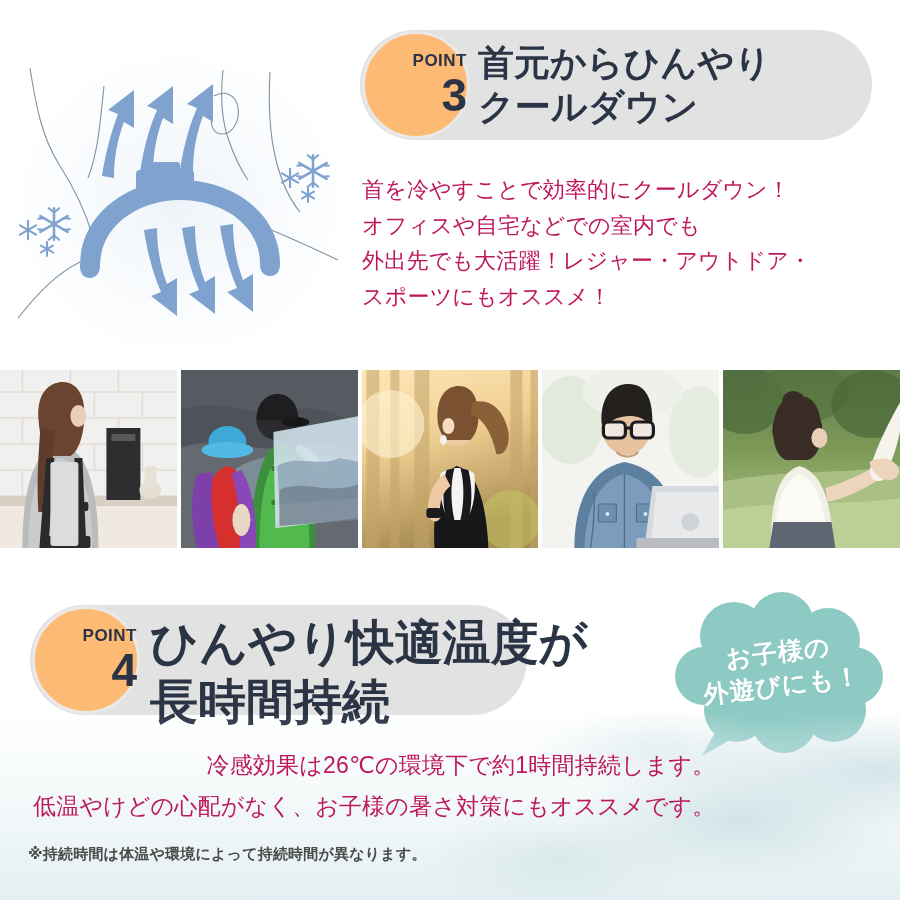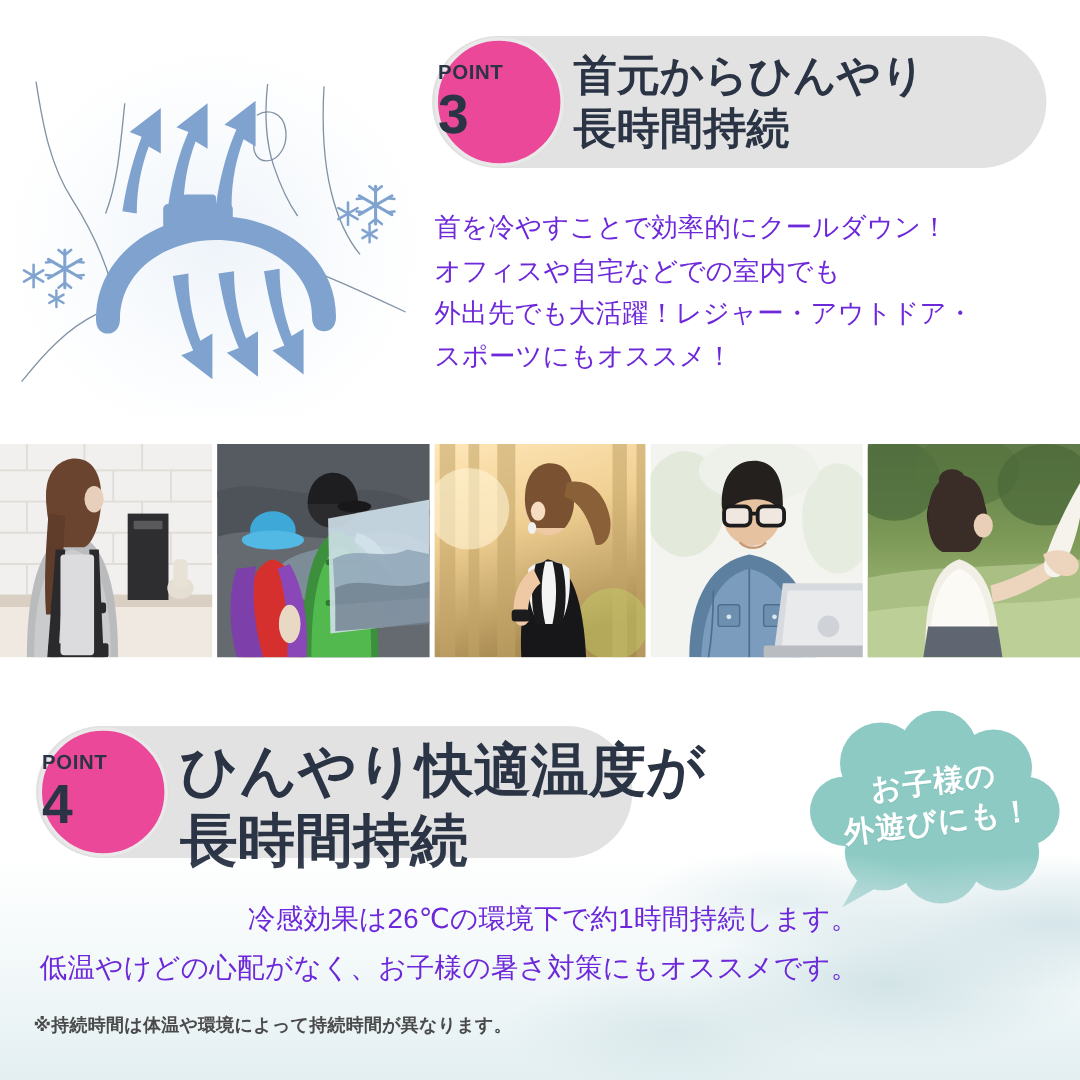--- a/index.html
+++ b/index.html
@@ -24,23 +24,23 @@
       linear-gradient(to bottom, rgba(255,255,255,0) 0%, rgba(228,240,242,.55) 60%, rgba(220,235,238,.8) 100%);
     pointer-events:none;
   }
 
   
   .point-bar {
     position:absolute; display:flex; align-items:center;
     background:#e2e2e2; border-radius:60px;
   }
   .point-badge {
-    position:absolute; background:#ec4899; border:3px solid #e9e9e9;
+    position:absolute; background:#fdba74; border:3px solid #e9e9e9;
     border-radius:50%; display:flex; flex-direction:column;
-    align-items:flex-start; justify-content:center;
+    align-items:flex-end; justify-content:center;
     box-shadow:0 0 0 1px rgba(0,0,0,.01);
   }
   .badge-word {
     font-weight:bold; color:#2b3445; letter-spacing:.5px; line-height:1;
   }
   .badge-num {
     font-weight:bold; color:#2b3445; line-height:1;
   }
   .point-title {
     font-weight:bold; color:#2b3445; line-height:1.22;
@@ -56,21 +56,21 @@
 
   
   #bar4 { left:30px; top:605px; width:497px; height:110px; }
   #badge4 { left:32px; top:606px; width:108px; height:108px; }
   #badge4 .badge-word { font-size:17px; margin-bottom:3px; }
   #badge4 .badge-num { font-size:46px; }
   #title4 { position:absolute; left:150px; top:614px; font-size:48px; }
 
   
   .body-copy {
-    position:absolute; color:#6d28d9; line-height:1.62; white-space:pre-line;
+    position:absolute; color:#be185d; line-height:1.62; white-space:pre-line;
   }
   #copy3 { left:362px; top:172px; font-size:22px; letter-spacing:.2px; }
   #copy4 { left:33px; top:745px; font-size:23px; line-height:1.8; letter-spacing:.2px;text-align:right; }
   #note4 {
     position:absolute; left:28px; top:845px; font-size:15px;
     color:#4a4a4a; letter-spacing:.2px;font-weight:bold;
   }
 
   
   .photo-strip {
@@ -199,21 +199,21 @@
       </g>
     </svg>
   </div>
 
   <div class="point-bar" id="bar3"></div>
   <div class="point-badge" id="badge3">
     <span class="badge-word">POINT</span>
     <span class="badge-num">3</span>
   </div>
   <div class="point-title" id="title3">首元からひんやり
-長時間持続</div>
+クールダウン</div>
 
   <div class="body-copy" id="copy3">首を冷やすことで効率的にクールダウン！
 オフィスや自宅などでの室内でも
 外出先でも大活躍！レジャー・アウトドア・
 スポーツにもオススメ！</div>
 
   <div class="photo-strip">
 
     <div class="photo">
       <svg viewBox="0 0 180 178" preserveAspectRatio="xMidYMid slice" aria-hidden="true">

